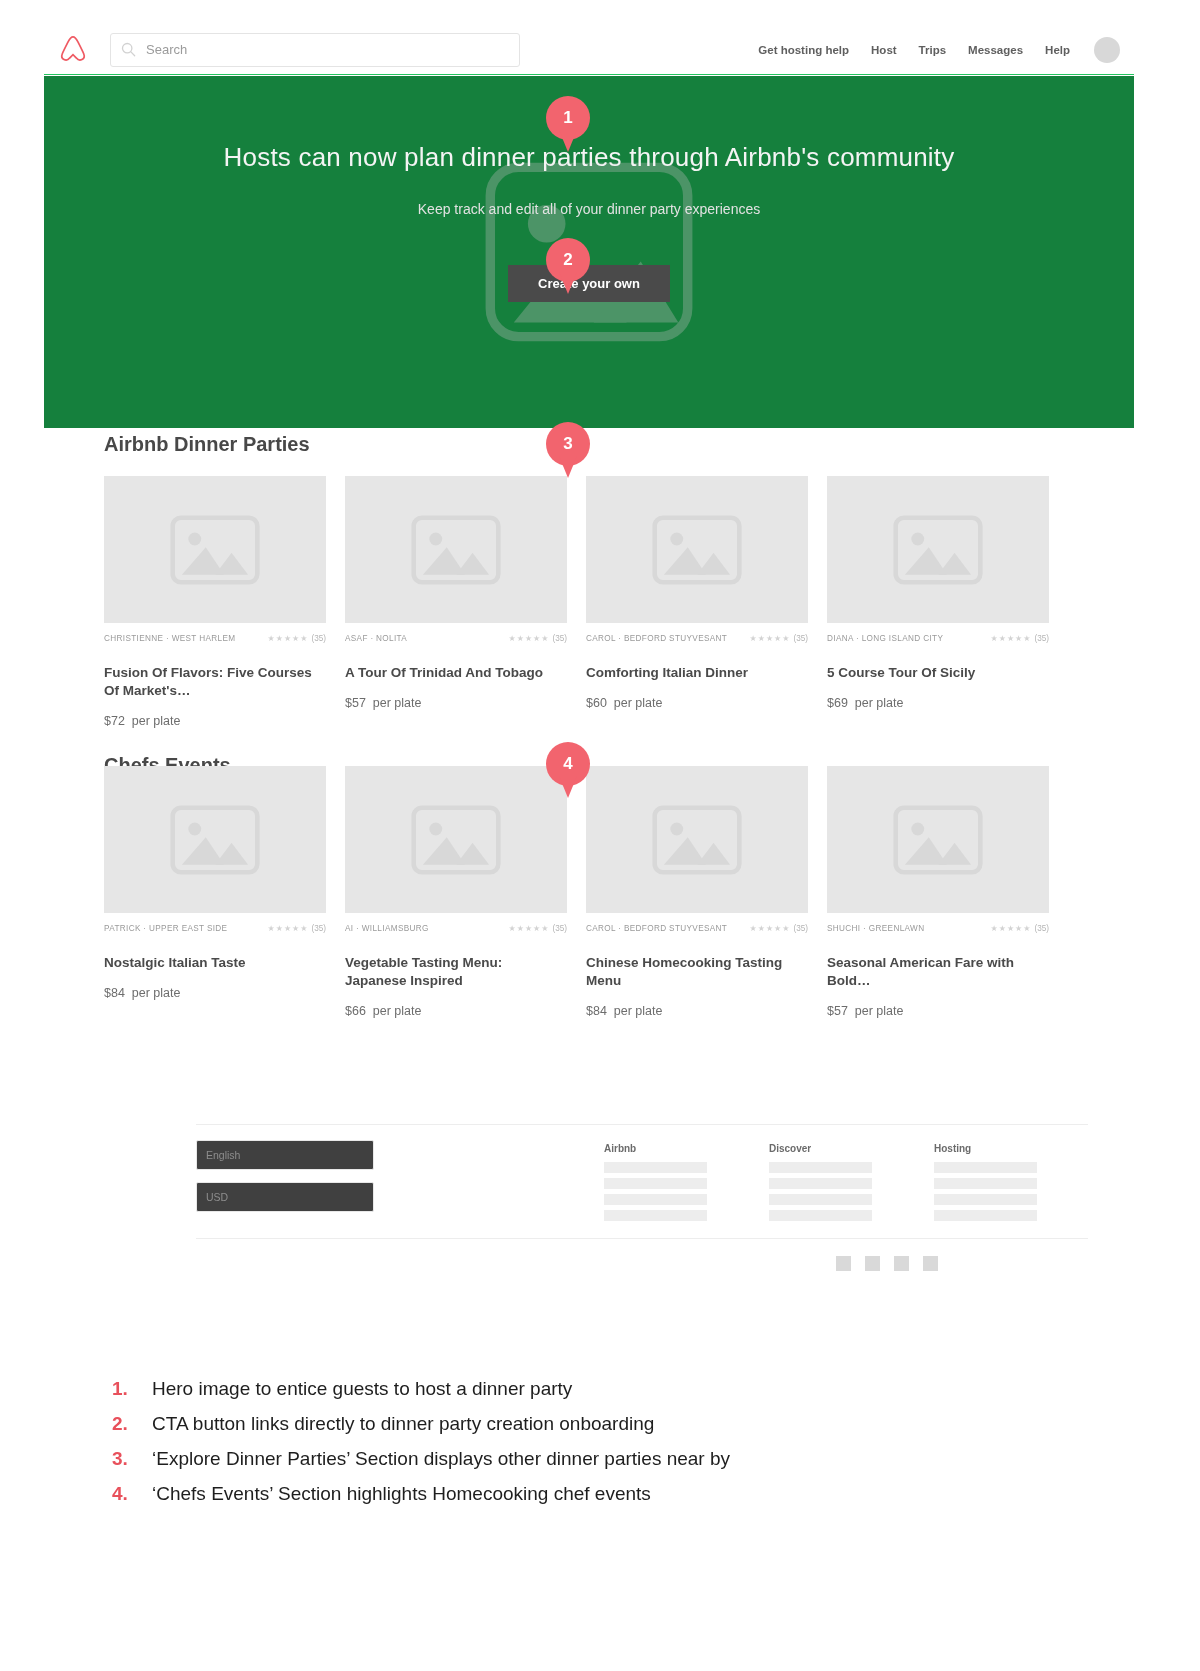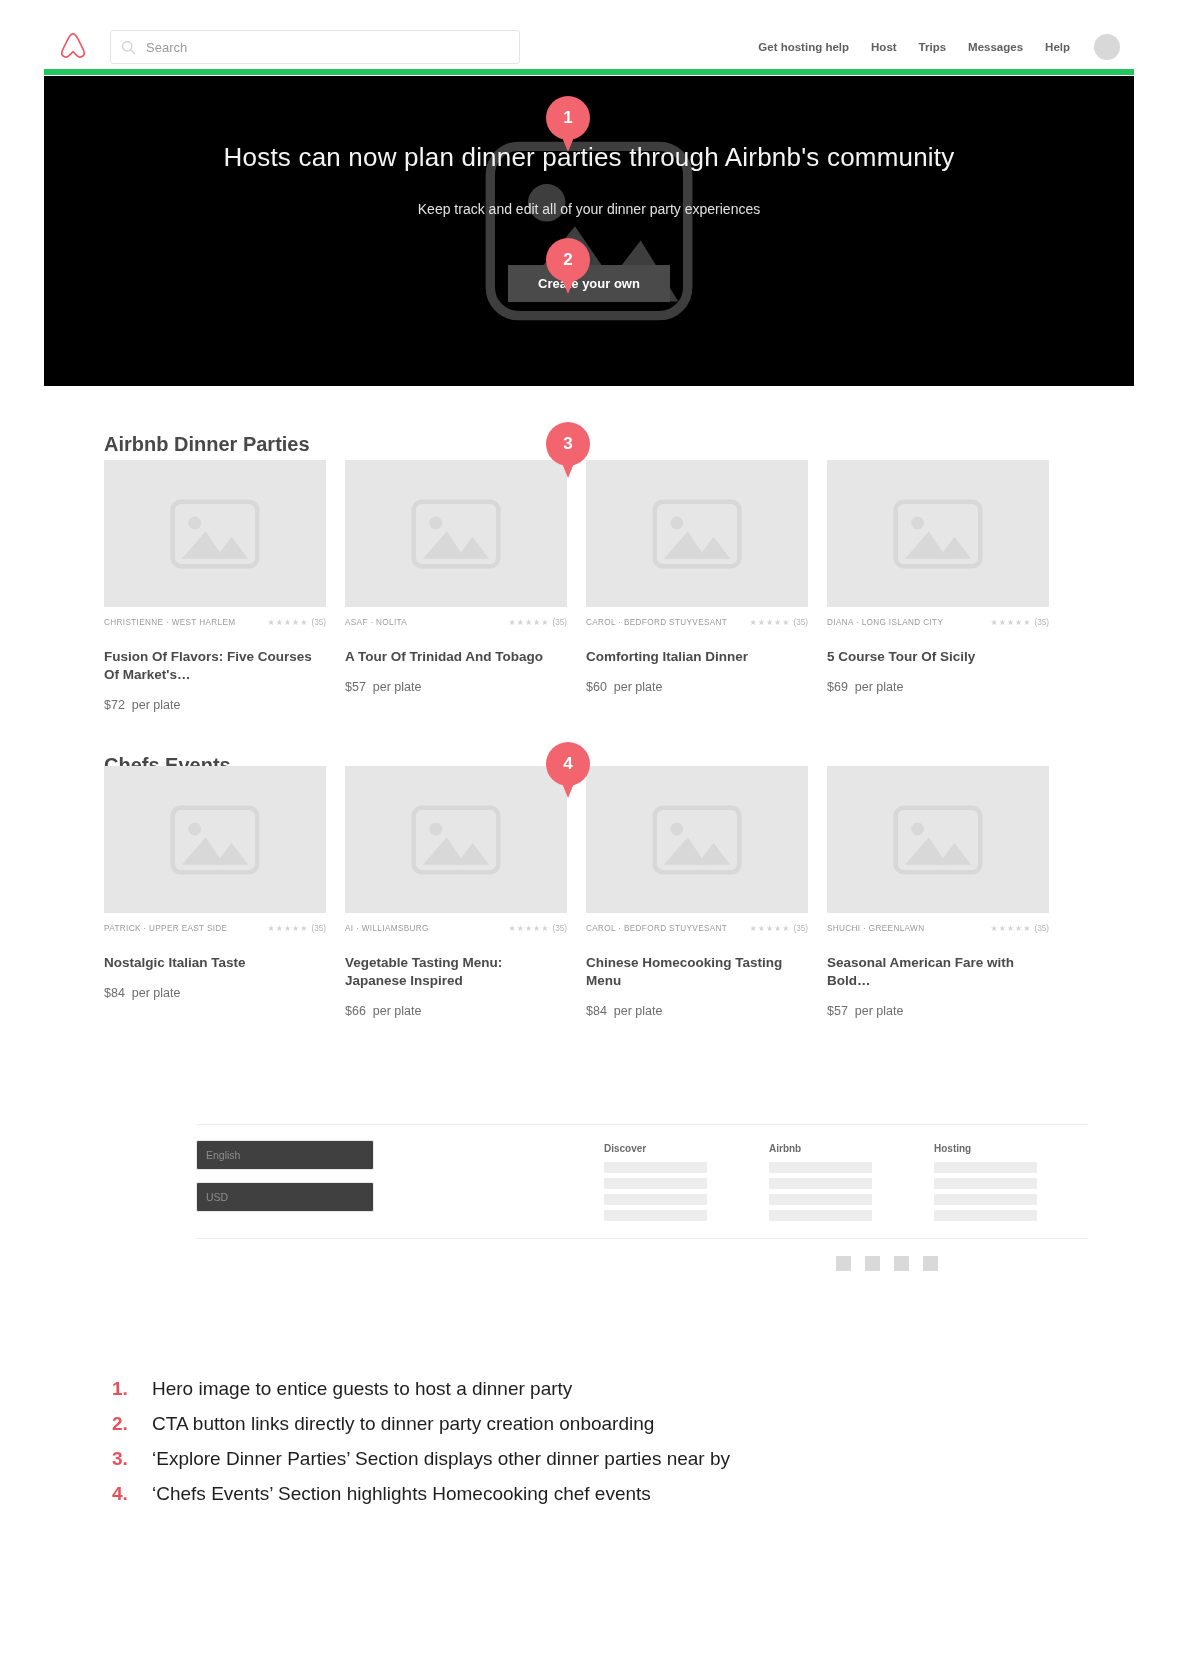--- a/index.html
+++ b/index.html
@@ -8,41 +8,41 @@
     background: #ffffff;
     font-family: "Liberation Sans", sans-serif;
     overflow: hidden;
   }
   .page { position: relative; width: 1200px; height: 1671px; background:#fff; }
 
   
   .navbar {
     position: absolute; left: 44px; top: 25px; width: 1090px; height: 50px;
     background: #ffffff; display: flex; align-items: center;
-    border-bottom: 6px solid #22c55e;
+    border-bottom: 1px solid #22c55e;
   }
   .logo { width: 30px; height: 32px; margin-left: 14px; flex: 0 0 auto; }
   .searchbox {
     margin-left: 22px; width: 410px; height: 34px;
     border: 1px solid #e4e4e4; border-radius: 3px; background:#fff;
     display: flex; align-items: center; padding: 0 10px;
   }
   .search-icon { width: 15px; height: 15px; flex:0 0 auto; opacity:.45; }
   .search-text { margin-left: 10px; font-size: 13px; color: #9b9b9b; }
   .nav-links { margin-left: auto; display: flex; align-items: center; gap: 22px; }
   .nav-link { font-size: 11.5px; color: #5f5f5f; font-weight: 700; white-space: nowrap; }
   .avatar {
     width: 26px; height: 26px; border-radius: 50%;
     background: #d8d8d8; margin-left: 24px; margin-right: 14px; flex:0 0 auto;
   }
 
   
   .hero {
-    position: absolute; left: 44px; top: 76px; width: 1090px; height: 310px;
-    background: #000000; overflow: hidden;
+    position: absolute; left: 44px; top: 76px; width: 1090px; height: 352px;
+    background: #15803d; overflow: hidden;
     display: flex; flex-direction: column; align-items: center;
   }
   .hero-ph {
     position: absolute; left: 50%; top: 50%;
     transform: translate(-50%,-50%); width: 235px; height: 235px;
     opacity: .33;
   }
   .hero-title {
     position: relative; z-index: 2; margin-top: 66px;
     font-size: 26px; color: #f4f4f4; font-weight: 400; letter-spacing: .2px;
@@ -79,21 +79,21 @@
   #pin4 { left: 546px; top: 742px; }
 
   
   .section-title {
     position: absolute; left: 104px; font-size: 20px; font-weight: 700; color: #484848;
   }
   #title-explore { top: 433px; }
   #title-chefs   { top: 754px; }
 
   .cards { position: absolute; left: 104px; width: 930px; display: flex; gap: 19px; }
-  #cards-explore { top: 460px; }
+  #cards-explore { top: 476px; }
   #cards-chefs   { top: 766px; }
 
   .card { width: 222px; }
   .card-img {
     width: 222px; height: 147px; background: #e6e6e6;
     display: flex; align-items: center; justify-content: center;
   }
   .card-ph { width: 92px; height: 72px; opacity: .55; }
   .card-meta {
     display: flex; align-items: center; margin-top: 10px; height: 11px;
@@ -396,28 +396,28 @@
         <div class="card-price"><span class="amt">$57</span>&nbsp; <span>per plate</span></div>
       </div>
     </div>
 
   <div class="footer-rule"></div>
   <div class="footer">
     <div class="sel-box">English</div>
     <div class="sel-box">USD</div>
     <div class="footer-cols" id="footer-cols">
         <div class="fcol">
+          <div class="fcol-head">Airbnb</div>
+          <div class="fbar"></div>
+          <div class="fbar"></div>
+          <div class="fbar"></div>
+          <div class="fbar"></div>
+        </div>
+        <div class="fcol">
           <div class="fcol-head">Discover</div>
-          <div class="fbar"></div>
-          <div class="fbar"></div>
-          <div class="fbar"></div>
-          <div class="fbar"></div>
-        </div>
-        <div class="fcol">
-          <div class="fcol-head">Airbnb</div>
           <div class="fbar"></div>
           <div class="fbar"></div>
           <div class="fbar"></div>
           <div class="fbar"></div>
         </div>
         <div class="fcol">
           <div class="fcol-head">Hosting</div>
           <div class="fbar"></div>
           <div class="fbar"></div>
           <div class="fbar"></div>

